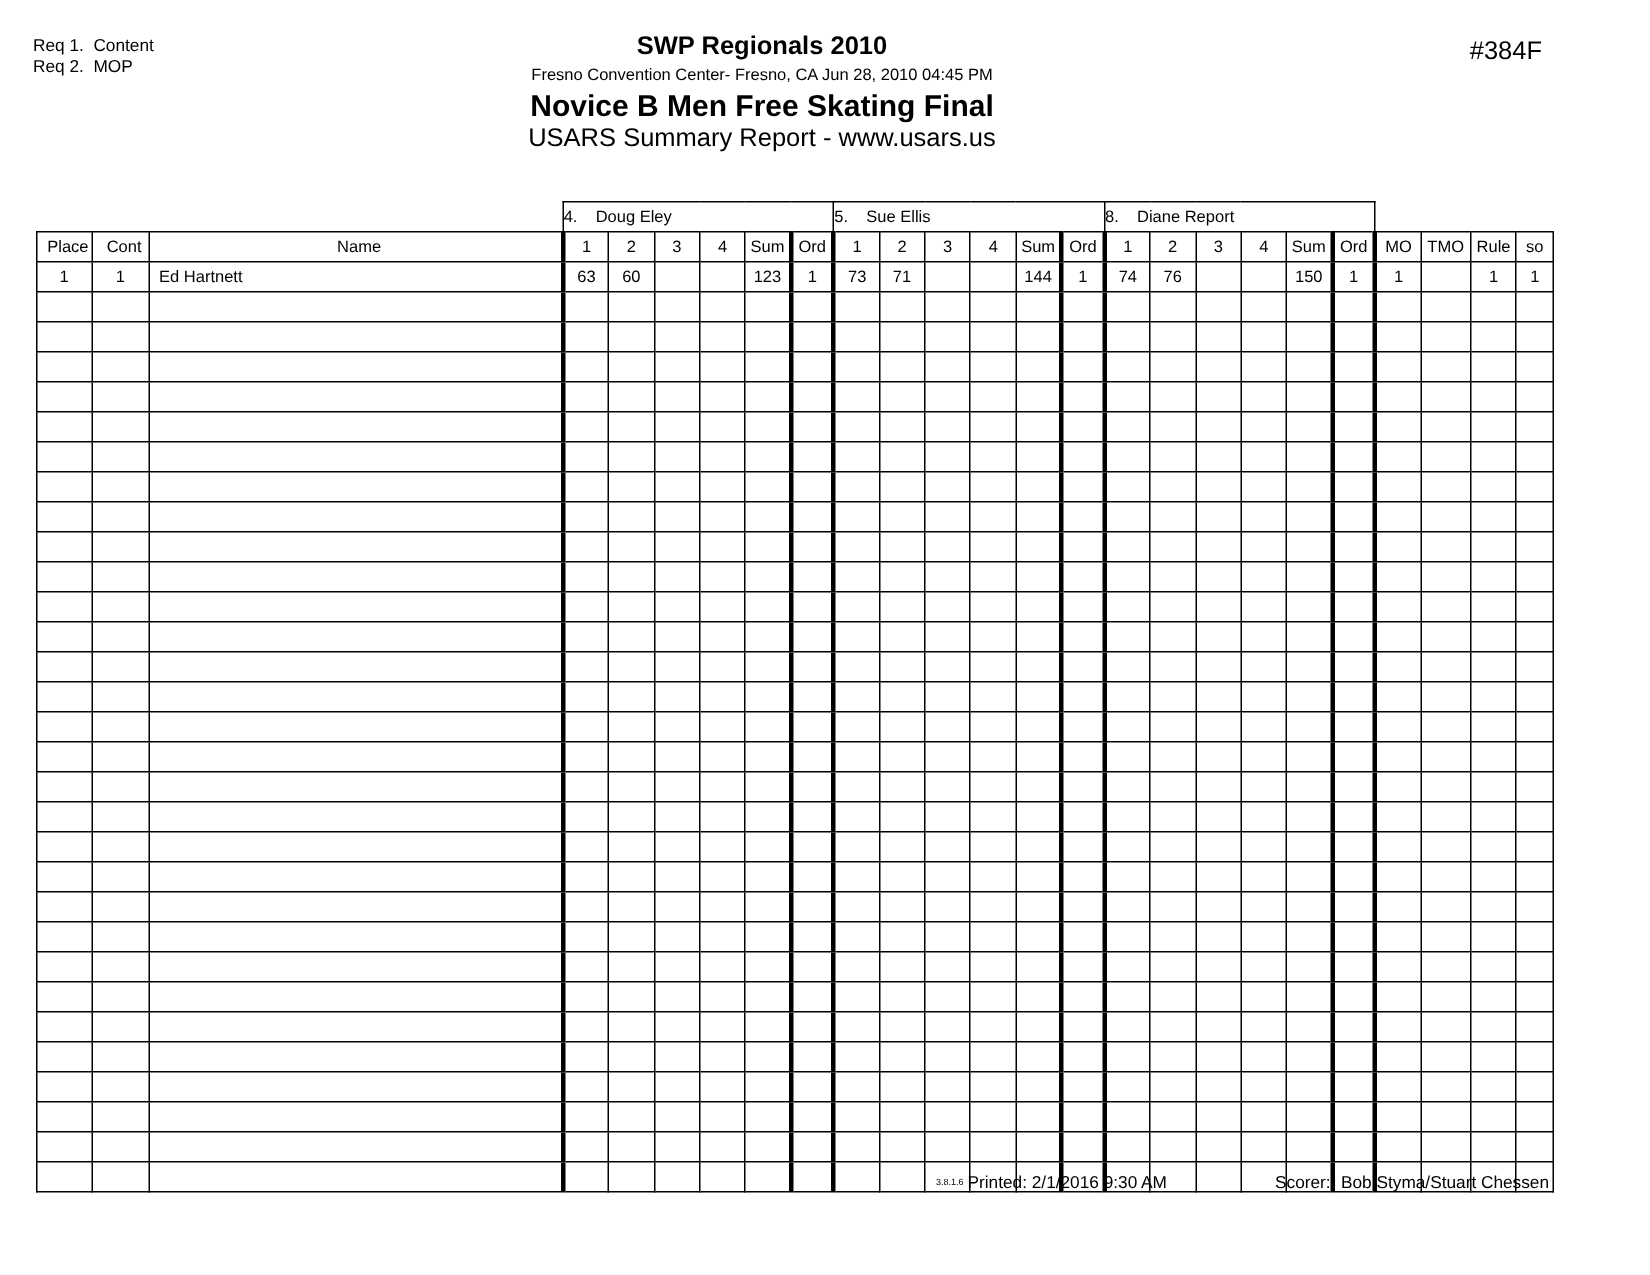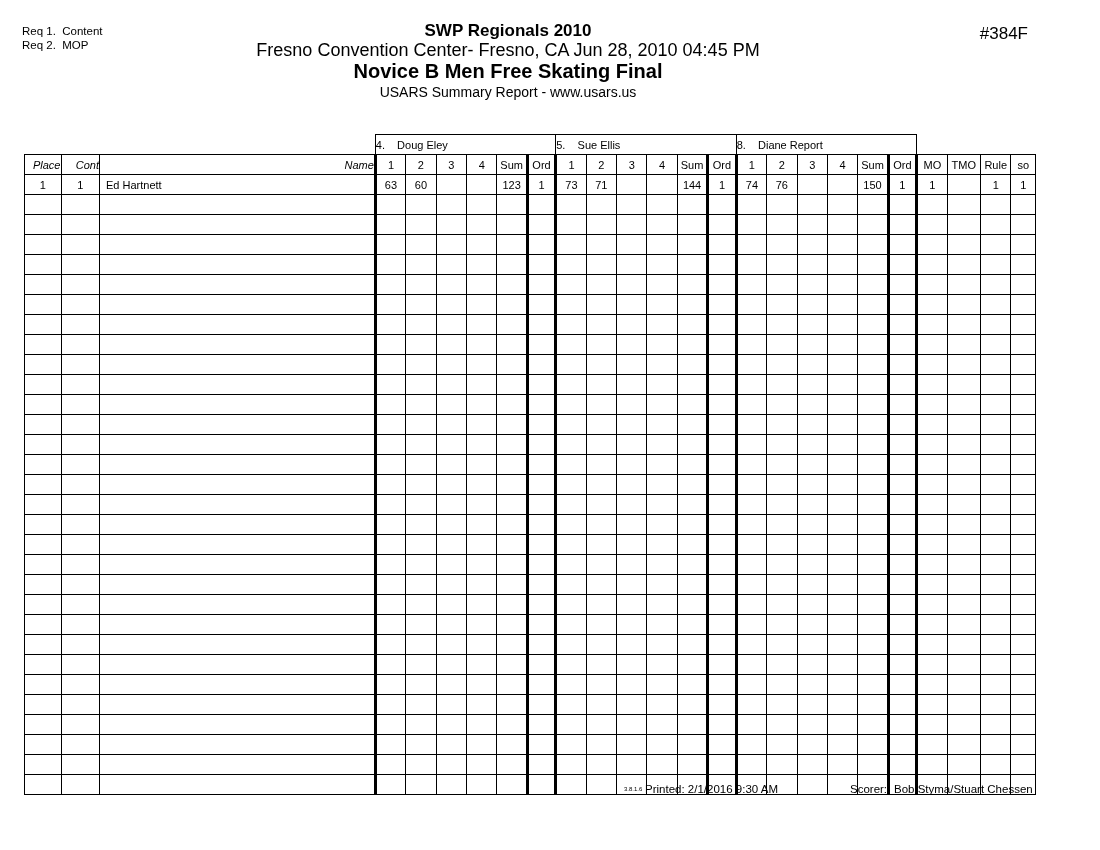--- a/index.html
+++ b/index.html
@@ -33,30 +33,30 @@
     top: 20px;
     width: 1016px;
     text-align: center;
   }
   .title-main {
     font-size: 17px;
     font-weight: bold;
     line-height: 21px;
   }
   .title-venue {
-    font-size: 18px;
+    font-size: 11px;
     line-height: 19px;
   }
   .title-event {
     font-size: 20px;
     font-weight: bold;
     line-height: 22px;
   }
   .title-report {
-    font-size: 14px;
+    font-size: 17px;
     line-height: 20px;
   }
 
   
   .event-code {
     position: absolute;
     right: 72px;
     top: 24px;
     font-size: 17px;
     font-weight: normal;
@@ -101,23 +101,22 @@
     border: none !important;
   }
 
   
   .hdr td {
     font-size: 11px;
     text-align: center;
     height: 20px;
   }
   .hdr td.left {
-    text-align: right;
+    text-align: center;
     padding-left: 5px;
-    font-style: italic;
   }
 
   
   .drow td { height: 19.6px; }
   .drow td.num { text-align: center; }
   .drow td.left { text-align: left; padding-left: 6px; }
   .bold { font-weight: bold; }
   .b14 { font-size: 12.5px; font-weight: bold; }
 
   

